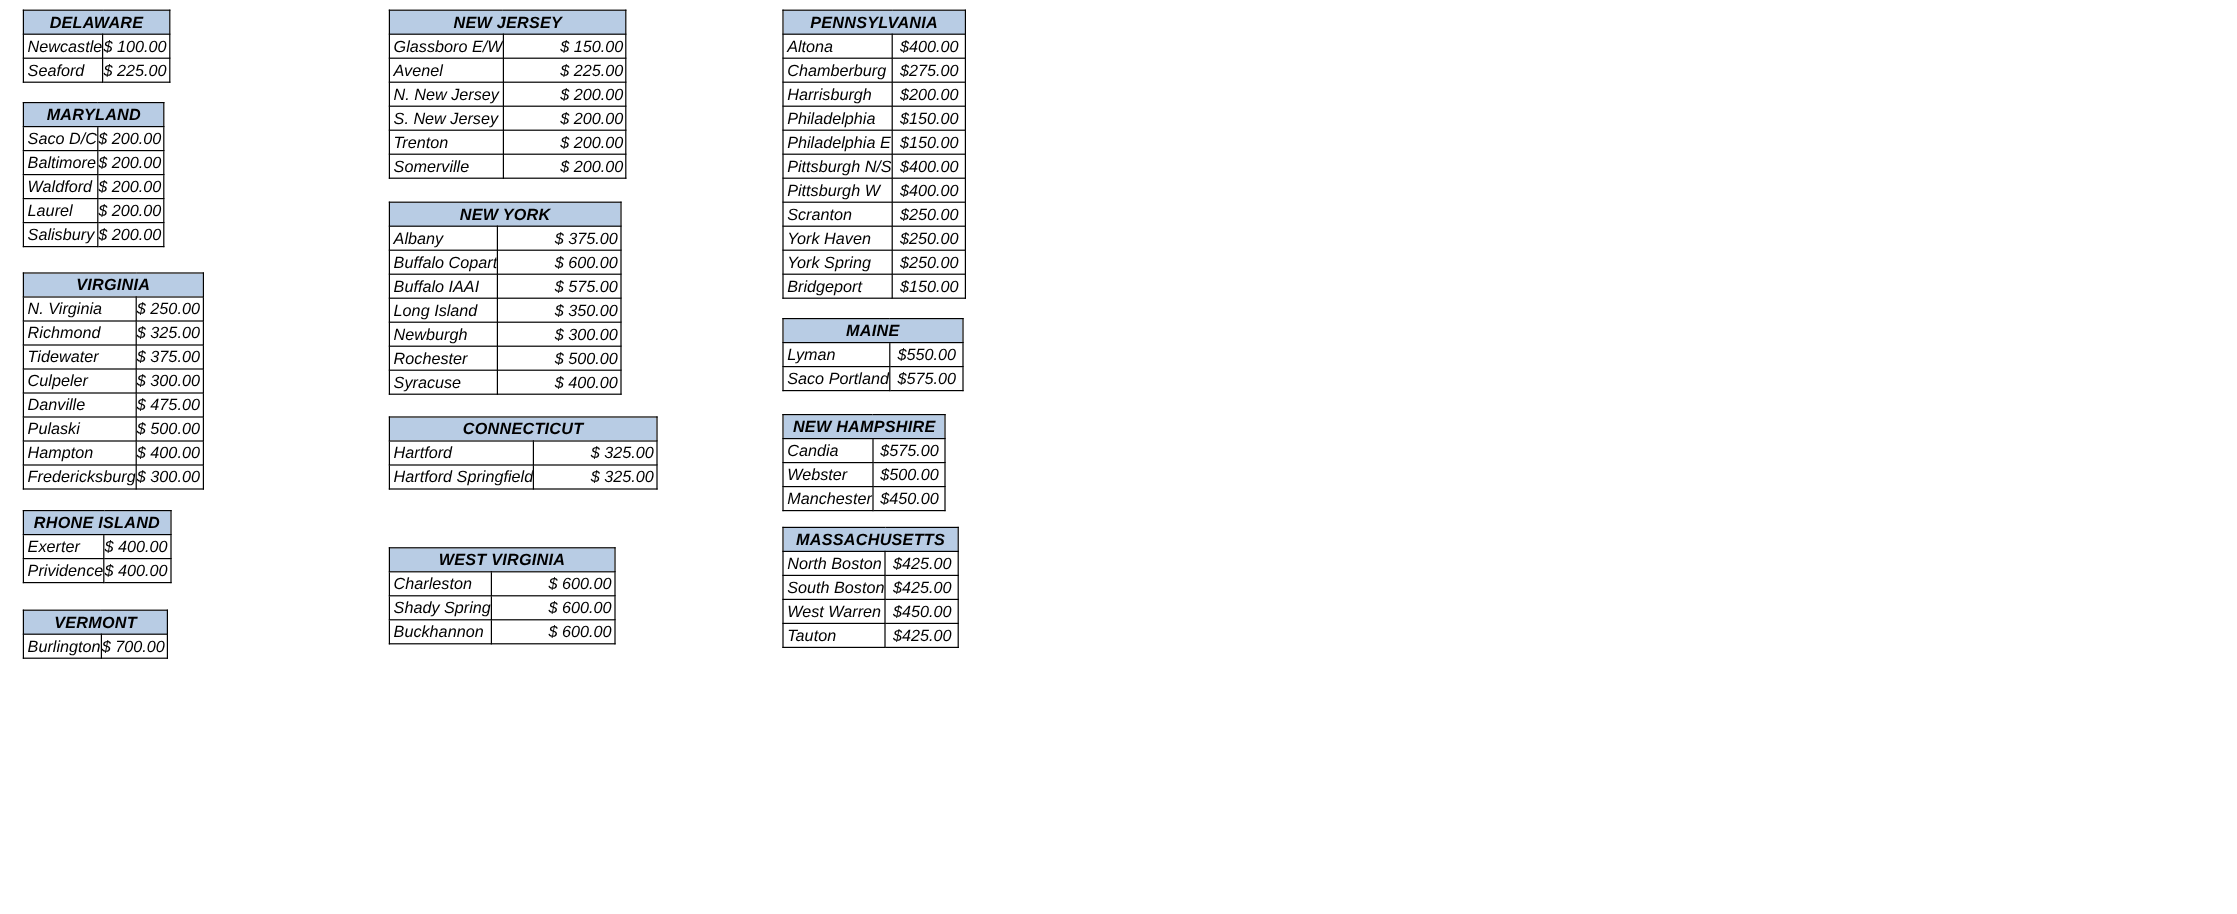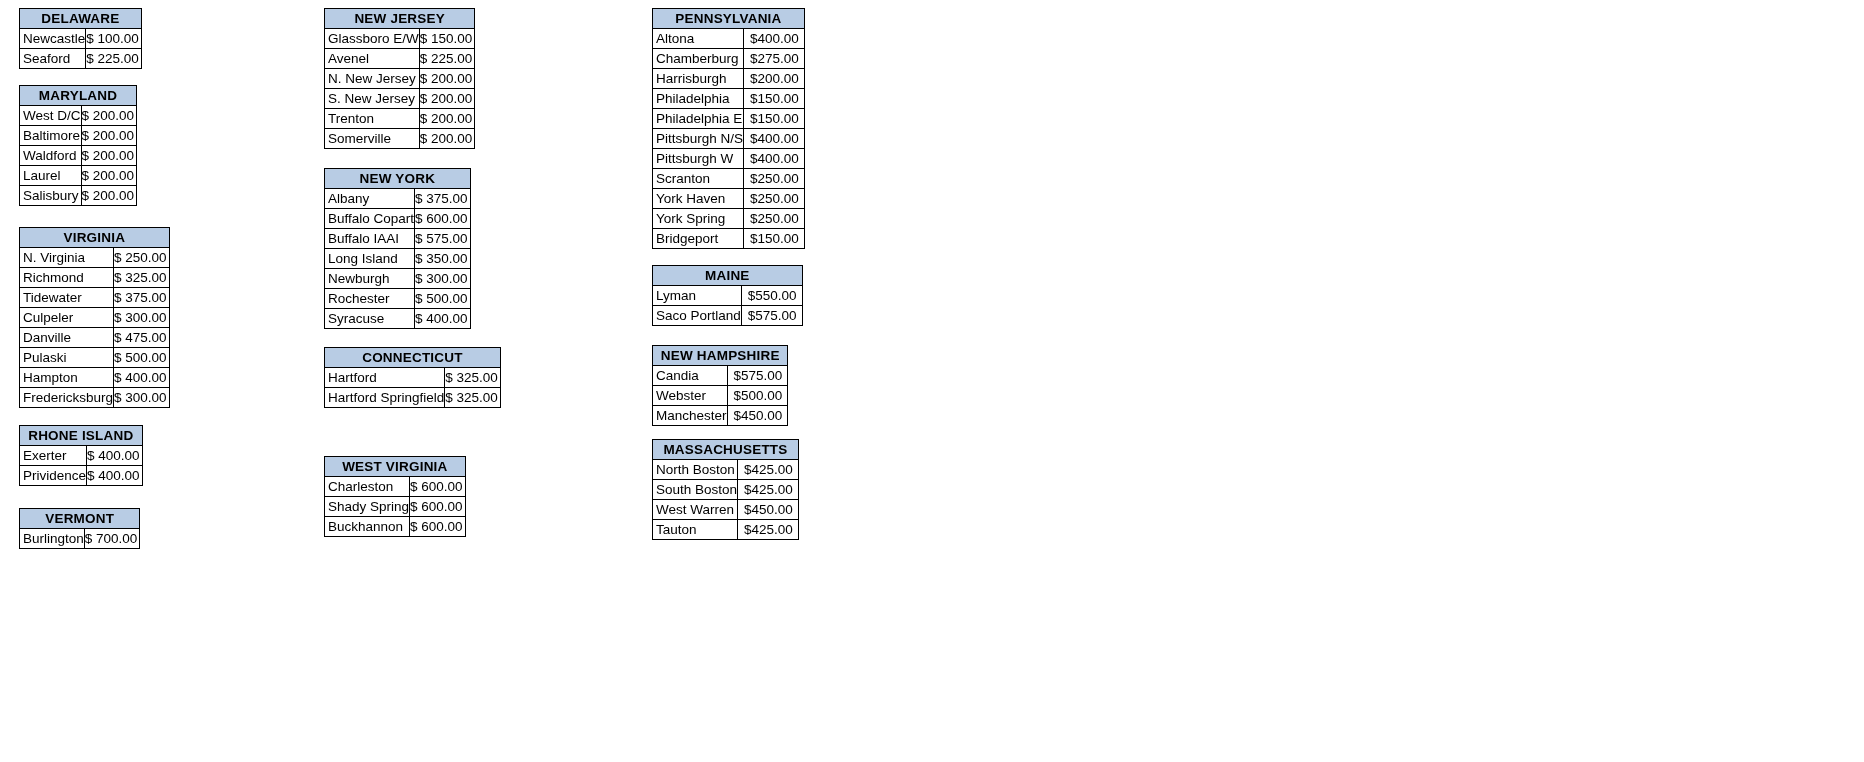--- a/index.html
+++ b/index.html
@@ -11,20 +11,21 @@
     width: 1864px;
     height: 762px;
     font-family: "Liberation Sans", sans-serif;
     overflow: hidden;
     position: relative;
   }
   #sheet {
     position: relative;
     width: 1804px;
     height: 762px;
+    font-style: italic;
   }
   .col {
     position: absolute;
     top: 0;
   }
   #col-1 { left: 19px; }
   #col-2 { left: 324px; }
   #col-3 { left: 652px; }
 
   .tbl {
@@ -70,21 +71,21 @@
     justify-content: space-between;
     align-items: center;
   }
   td.money-b .cur { }
   td.money-b .amt { }
 
   
   .w-a .c1 { width: 131px; }
   .w-a .c2 { width: 70px; }
   .w-b .c1 { width: 159px; }
-  .w-b .c2 { width: 70px; }
+  .w-b .c2 { width: 70px; padding-left: 47px; }
   .w-c .c1 { width: 137px; }
   .w-c .c2 { width: 81px; }
 </style>
 </head>
 <body>
 
 <div id="sheet">
   <div class="col w-a" id="col-1">
       <table class="tbl" style="top: 8px; left: 0px;">
         <thead>
@@ -104,21 +105,21 @@
         </tbody>
       </table>
       <table class="tbl" style="top: 85px; left: 0px; padding-left: 32px;">
         <thead>
           <tr>
             <th class="hdr" colspan="2">MARYLAND</th>
           </tr>
         </thead>
         <tbody>
           <tr>
-            <td class="city c1">West D/C</td>
+            <td class="city c1">Saco D/C</td>
             <td class="money-a c2">$  200.00</td>
           </tr>
           <tr>
             <td class="city c1">Baltimore</td>
             <td class="money-a c2">$  200.00</td>
           </tr>
           <tr>
             <td class="city c1">Waldford</td>
             <td class="money-a c2">$  200.00</td>
           </tr>

